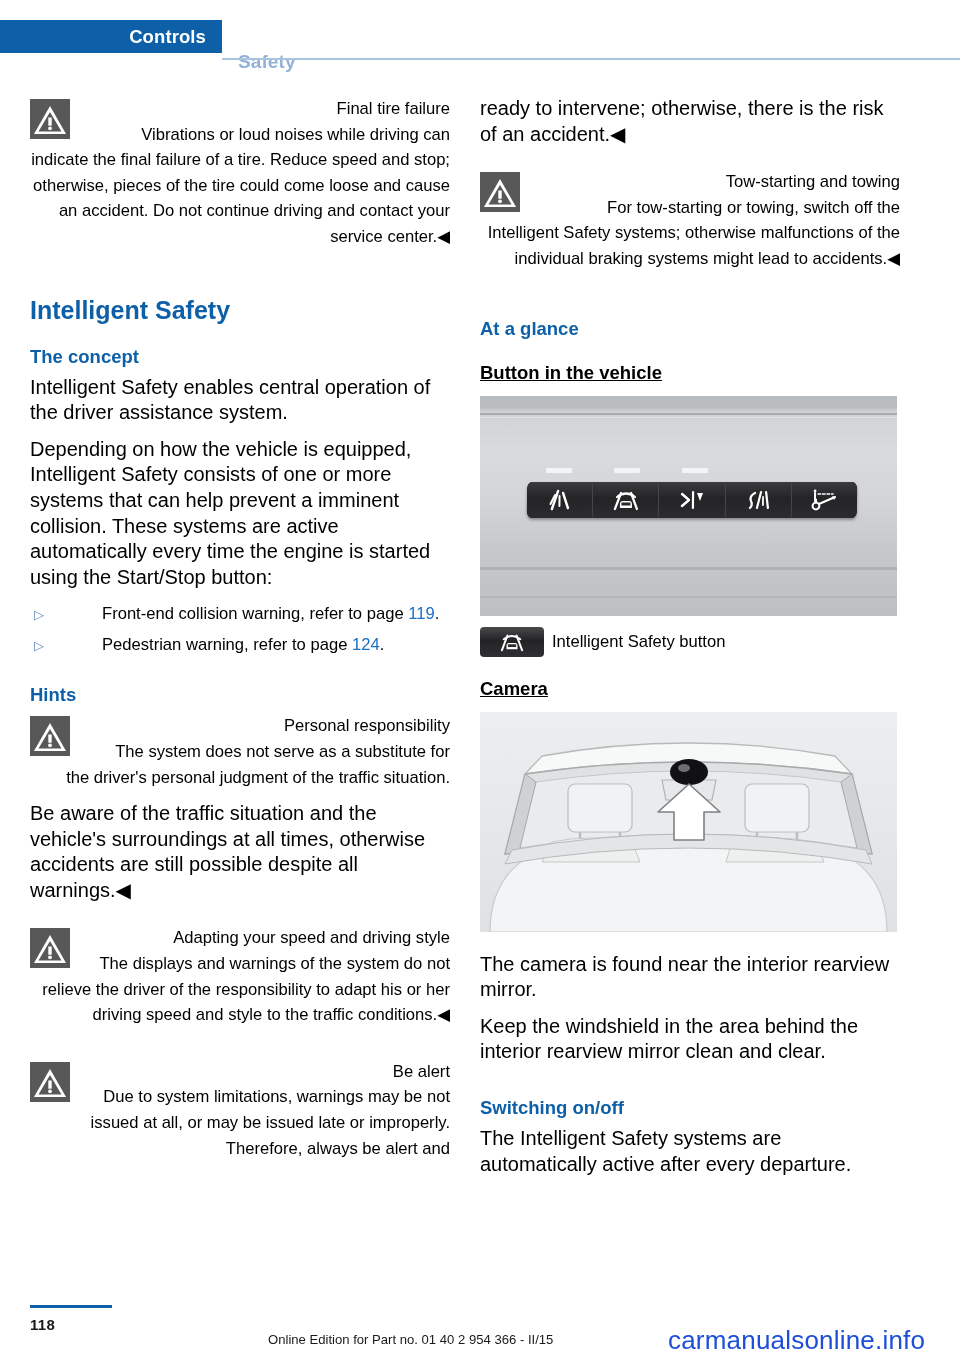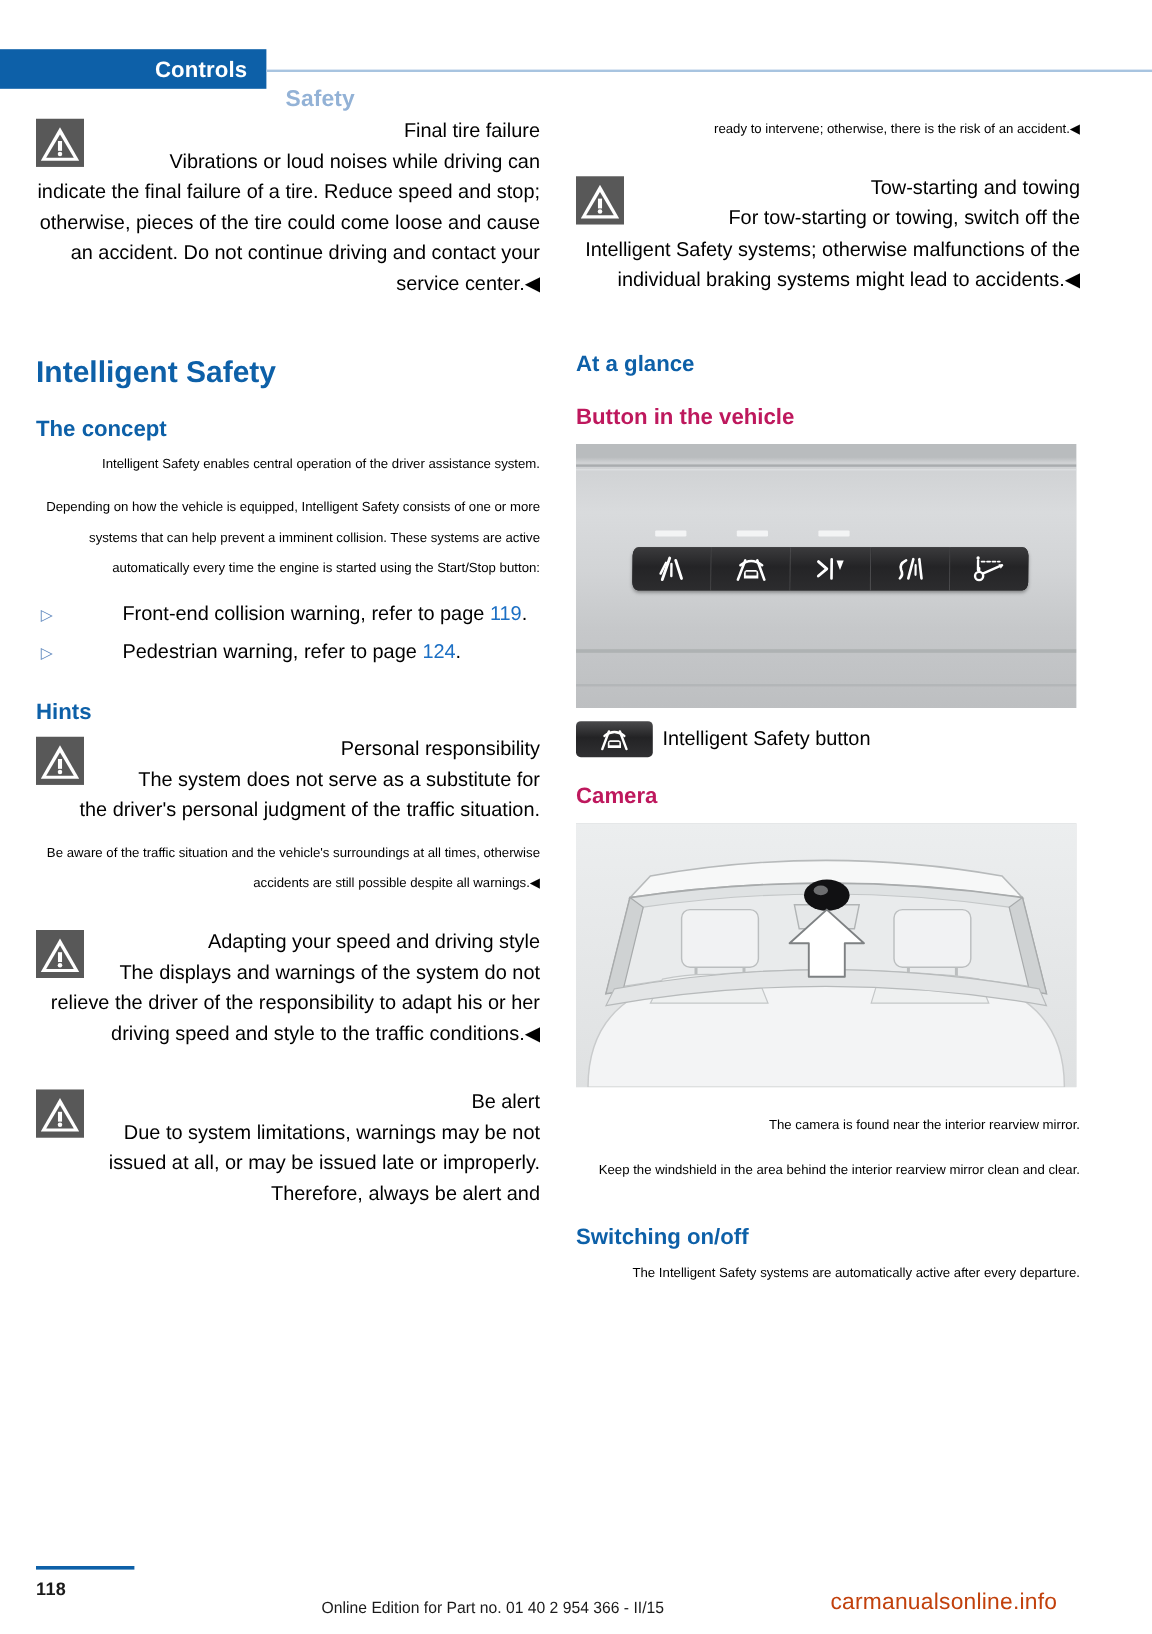--- a/index.html
+++ b/index.html
@@ -12,21 +12,21 @@
     height: 1362px;
     position: relative;
     font-family: "Liberation Sans", sans-serif;
     color: #000;
     overflow: hidden;
   }
 
   
   .header {
     position: absolute;
-    left: 0; top: 41px;
+    left: 0; top: 20px;
     width: 848px;
     height: 35px;
   }
   .header-tab-active {
     position: absolute;
     left: 0; top: 0;
     width: 222px;
     height: 33px;
     background: #0d60a8;
     box-sizing: border-box;
@@ -65,48 +65,49 @@
     position: absolute;
     top: 96px;
     width: 420px;
   }
   .col-left  { left: 30px; }
   .col-right { left: 480px; }
 
   
   p.body, div.body {
     margin: 0 0 11px 0;
-    font-size: 11px;
+    font-size: 20px;
     line-height: 25.6px;
     color: #000;
-    text-align: right;
+    text-align: left;
   }
   .h1 {
     margin: 0;
     padding: 0;
     color: #0d60a8;
     font-size: 25px;
     font-weight: bold;
     line-height: 30px;
   }
   .h2 {
     margin: 0;
     padding: 0;
     color: #0d60a8;
     font-size: 18.5px;
     font-weight: bold;
     line-height: 24px;
   }
   .h3 {
     margin: 0;
     padding: 0;
-    color: #be185d;
+    color: #000000;
     font-size: 18.5px;
     font-weight: bold;
     line-height: 24px;
+    text-decoration: underline;
   }
   .spacer-lg { height: 34px; }
   .spacer-md { height: 20px; }
   .spacer-sm { height: 11px; }
   .spacer-xs { height: 6px; }
   .pageref { color: #1b6fc4; }
 
   
   .warn-block {
     position: relative;
@@ -263,25 +264,24 @@
     font-size: 13.5px;
     color: #1a1a1a;
     white-space: nowrap;
     transform: scaleX(.97);
     transform-origin: left center;
   }
   .watermark {
     position: absolute;
     left: 668px;
     top: 1325px;
-    font-size: 19px;
-    color: #c2410c;
+    font-size: 26px;
+    color: #1d4ed8;
     letter-spacing: .2px;
     white-space: nowrap;
-    margin-left: 24px;
   }
 </style>
 </head>
 <body>
 
 <div class="header">
   <div class="header-tab-active">
     <span class="header-tab-active-label">Controls</span>
   </div>
   <span class="header-tab-inactive-label">Safety</span>

